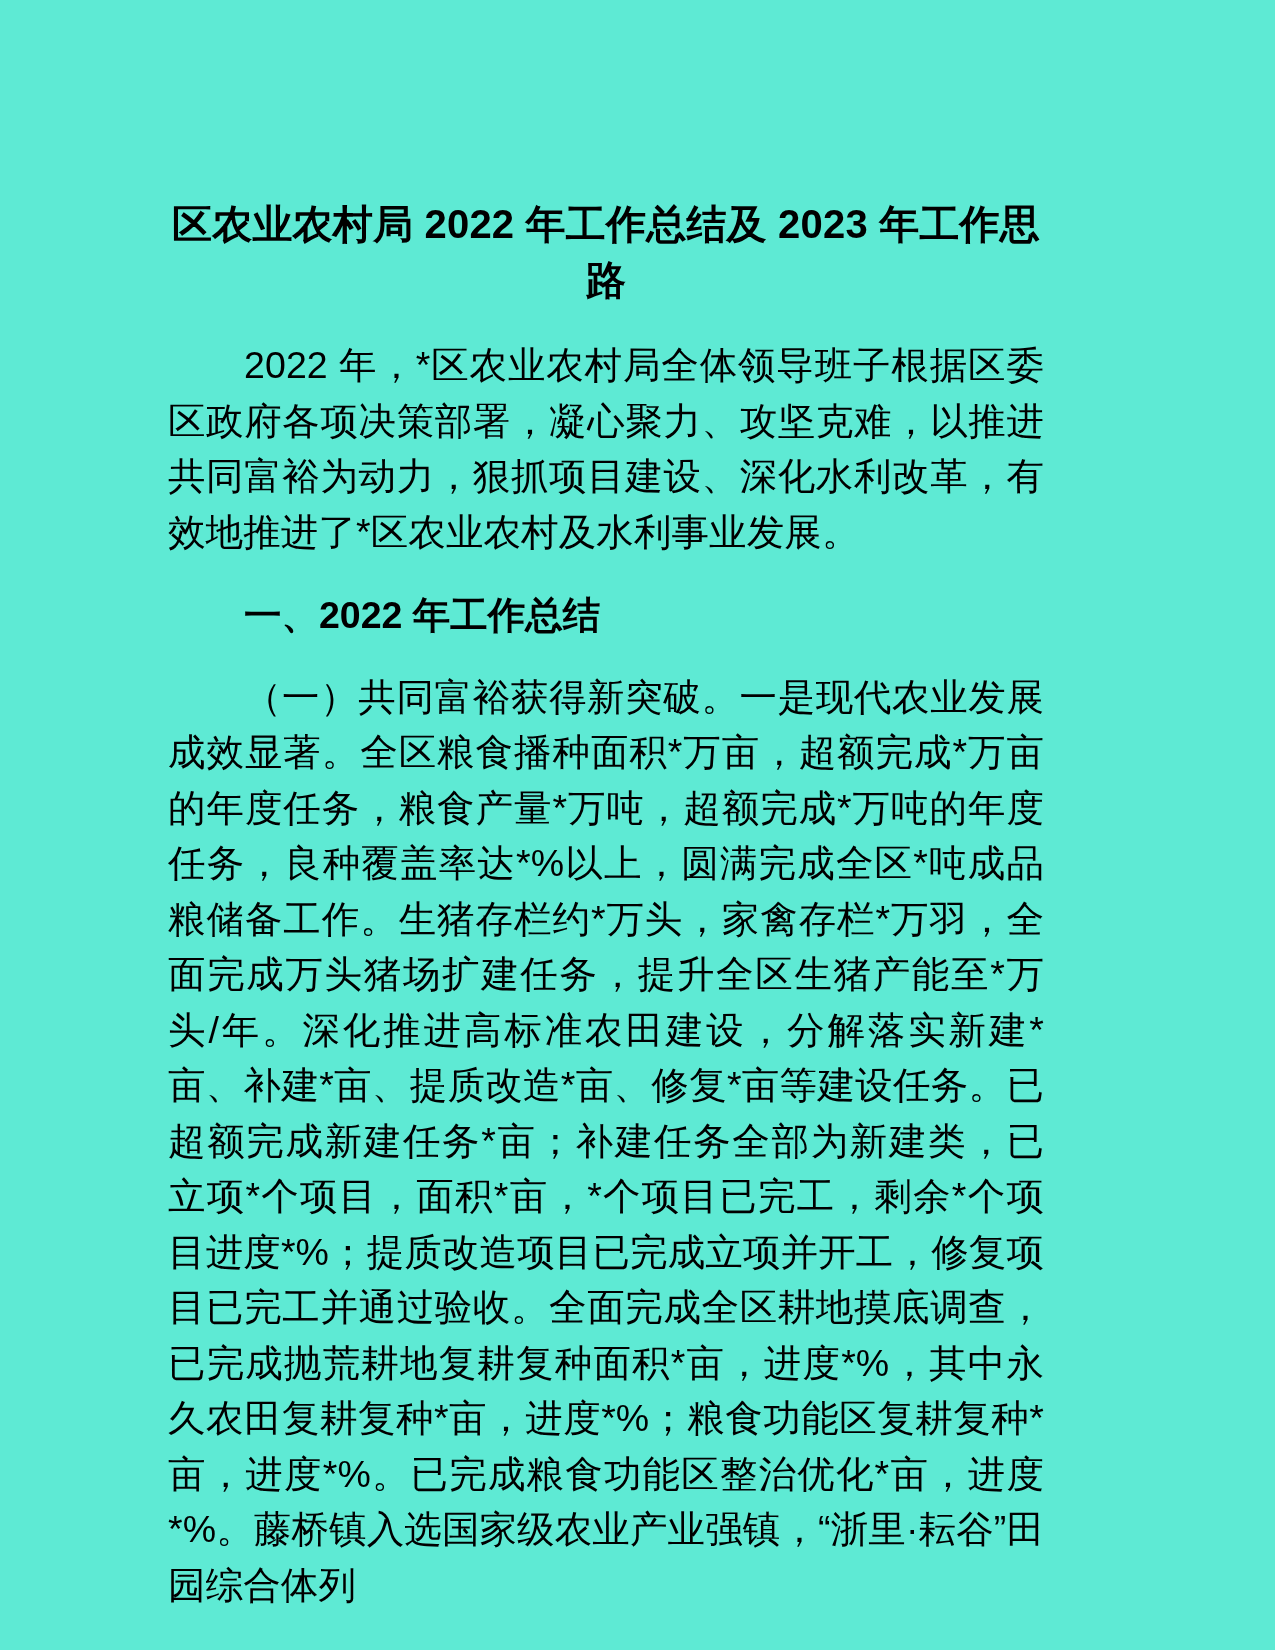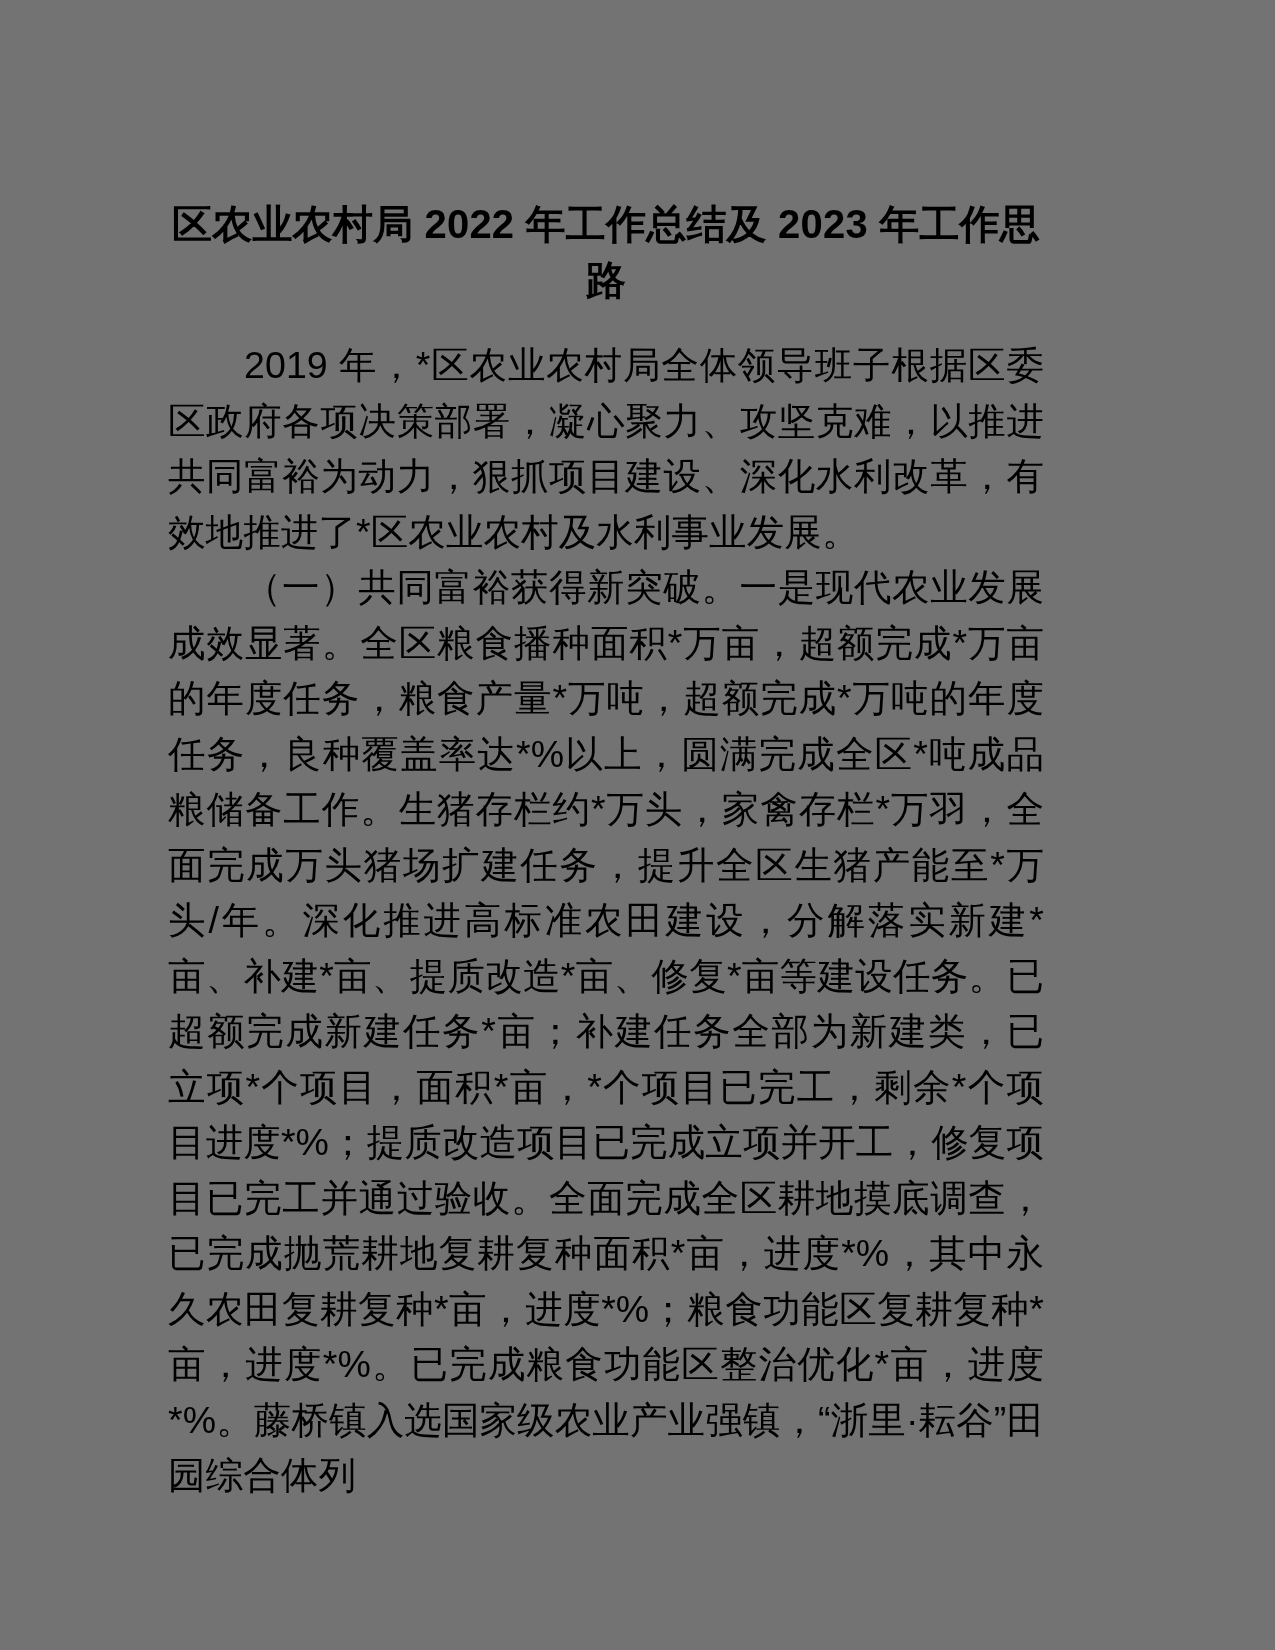--- a/index.html
+++ b/index.html
@@ -10,21 +10,21 @@
   body {
     font-family: "Liberation Sans", "DejaVu Sans", sans-serif;
     color: #000000;
     -webkit-font-smoothing: antialiased;
   }
   .page {
     position: relative;
     width: 1275px;
     height: 1650px;
     margin: 0 auto;
-    background: #737373;
+    background: #5eead4;
     overflow: hidden;
     box-sizing: border-box;
   }
   .content {
     position: absolute;
     left: 168px;
     top: 196px;
     width: 876px;
   }
   .doc-title {
@@ -60,19 +60,20 @@
   }
 </style>
 </head>
 <body>
 
 <div class="page">
   <div class="content">
 
     <h1 class="doc-title">区农业农村局 2022 年工作总结及 2023 年工作思路</h1>
 
-    <p class="para">2019 年，*区农业农村局全体领导班子根据区委区政府各项决策部署，凝心聚力、攻坚克难，以推进共同富裕为动力，狠抓项目建设、深化水利改革，有效地推进了*区农业农村及水利事业发展。</p>
+    <p class="para">2022 年，*区农业农村局全体领导班子根据区委区政府各项决策部署，凝心聚力、攻坚克难，以推进共同富裕为动力，狠抓项目建设、深化水利改革，有效地推进了*区农业农村及水利事业发展。</p>
 
+    <h2 class="section-heading">一、2022 年工作总结</h2>
 
     <p class="para body-para">（一）共同富裕获得新突破。一是现代农业发展成效显著。全区粮食播种面积*万亩，超额完成*万亩的年度任务，粮食产量*万吨，超额完成*万吨的年度任务，良种覆盖率达*%以上，圆满完成全区*吨成品粮储备工作。生猪存栏约*万头，家禽存栏*万羽，全面完成万头猪场扩建任务，提升全区生猪产能至*万头/年。深化推进高标准农田建设，分解落实新建*亩、补建*亩、提质改造*亩、修复*亩等建设任务。已超额完成新建任务*亩；补建任务全部为新建类，已立项*个项目，面积*亩，*个项目已完工，剩余*个项目进度*%；提质改造项目已完成立项并开工，修复项目已完工并通过验收。全面完成全区耕地摸底调查，已完成抛荒耕地复耕复种面积*亩，进度*%，其中永久农田复耕复种*亩，进度*%；粮食功能区复耕复种*亩，进度*%。已完成粮食功能区整治优化*亩，进度*%。藤桥镇入选国家级农业产业强镇，“浙里·耘谷”田园综合体列</p>
 
   </div>
 </div>
 
 </body></html>

